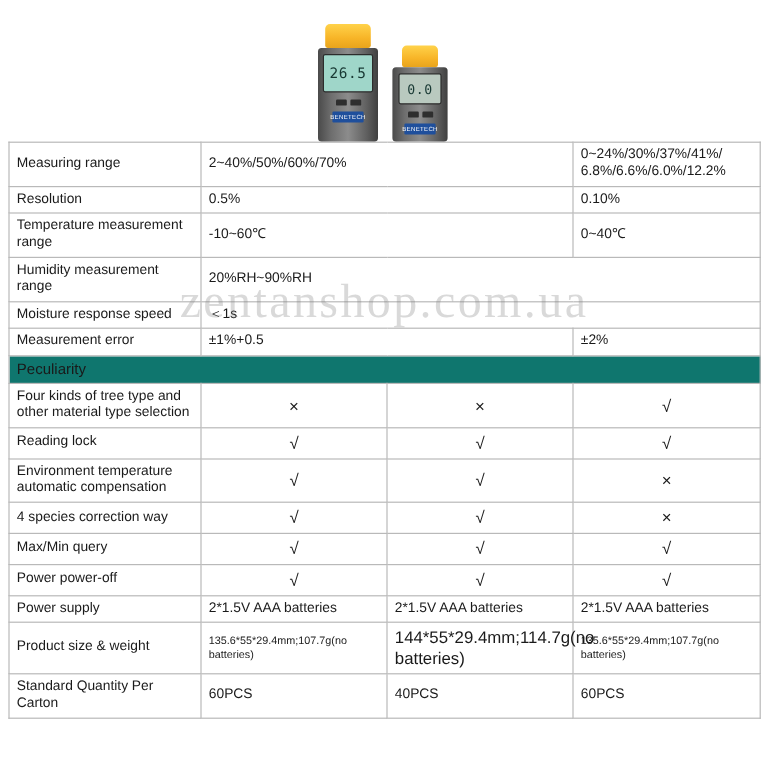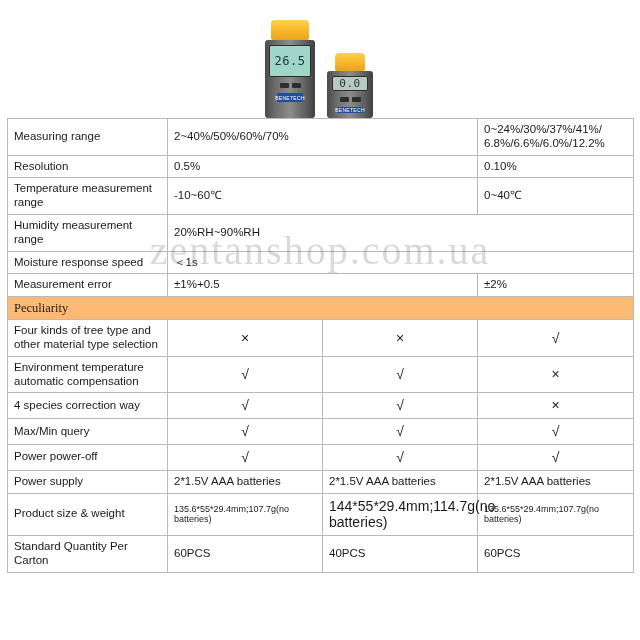--- a/index.html
+++ b/index.html
@@ -35,21 +35,21 @@
     width:50px;
     background:linear-gradient(90deg,#4a4a4a 0%,#6e6e6e 22%,#8c8c8c 50%,#5e5e5e 82%,#3f3f3f 100%);
     border-radius:3px;
     padding:5px 4px 6px 4px;
     box-sizing:border-box;
     display:flex;
     flex-direction:column;
     align-items:center;
   }
   .dev-body.tall{height:78px;}
-  .dev-body.short{height:47px;width:46px;}
+  .dev-body.short{height:62px;width:46px;}
   .lcd{
     width:40px;height:30px;
     background:#9fd6c9;
     border:1px solid #2c2c2c;
     border-radius:2px;
     display:flex;
     align-items:center;
     justify-content:center;
     font-family:"DejaVu Sans Mono", monospace;
     font-size:12px;
@@ -86,25 +86,24 @@
   .hdr-row td{
     background:#e9e9e9;
     font-size:13px;
     height:26px;
   }
   .hdr-row td.model{
     text-align:center;
     font-size:16px;
   }
   .section td{
-    background:#fdba74;
+    background:#0f766e;
     font-size:12.5px;
     height:18px;
     padding:2px 6px;
-    font-family:Liberation Serif, serif;
   }
   .label{width:160px;}
   .ctr{text-align:center;font-size:14px;}
   .row-h{height:22px;}
   .watermark{
     position:absolute;
     left:0;top:0;width:640px;height:501px;
     display:flex;align-items:center;justify-content:center;
     pointer-events:none;
     font-size:40px;
@@ -183,20 +182,26 @@
     <tr class="section">
       <td colspan="4">Peculiarity</td>
     </tr>
 
     <tr>
       <td class="label">Four kinds of tree type and other material type selection</td>
       <td class="ctr">×</td>
       <td class="ctr">×</td>
       <td class="ctr">√</td>
     </tr>
+    <tr class="row-h">
+      <td class="label">Reading lock</td>
+      <td class="ctr">√</td>
+      <td class="ctr">√</td>
+      <td class="ctr">√</td>
+    </tr>
     <tr>
       <td class="label">Environment temperature automatic compensation</td>
       <td class="ctr">√</td>
       <td class="ctr">√</td>
       <td class="ctr">×</td>
     </tr>
     <tr class="row-h">
       <td class="label">4 species correction way</td>
       <td class="ctr">√</td>
       <td class="ctr">√</td>

